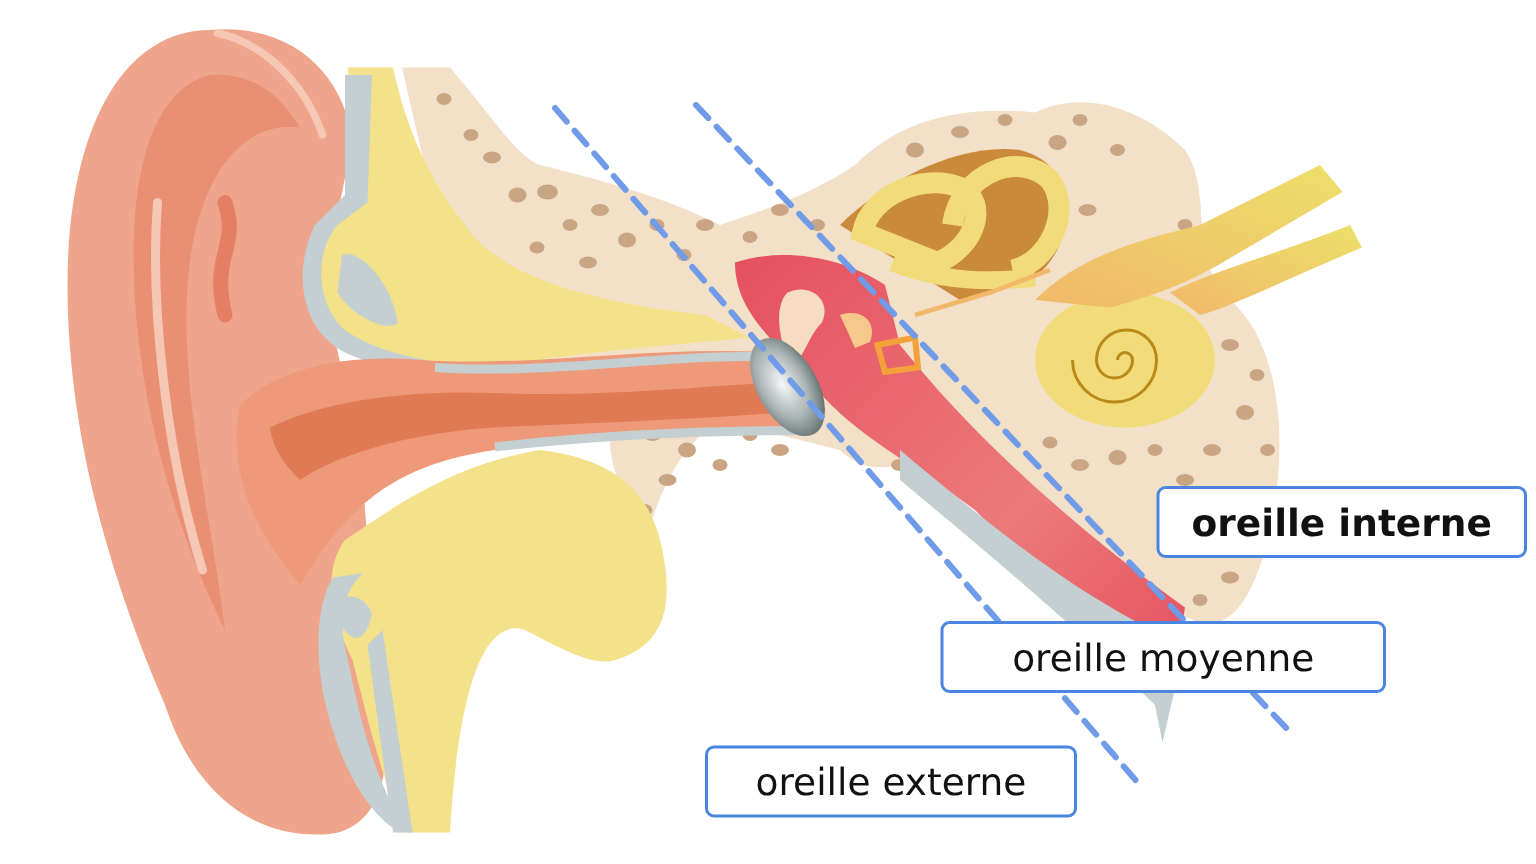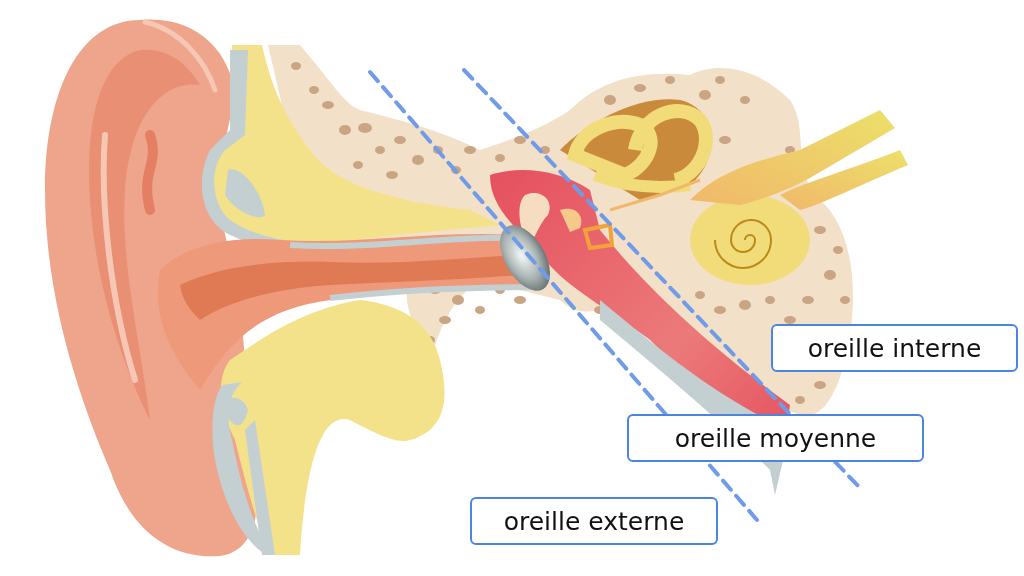--- a/index.html
+++ b/index.html
@@ -10,21 +10,21 @@
       background: #ffffff;
       border: 2.5px solid #4a86e0;
       border-radius: 6px;
       box-sizing: border-box;
       color: #111;
       font-family: "DejaVu Sans", sans-serif;
       font-size: 25px;
       display: flex; align-items: center; justify-content: center;
       white-space: nowrap;
     }
-    #lbl-interne { left: 771px; top: 324px; width: 247px; height: 48px; }
+    #lbl-interne { left: 771px; top: 324px; width: 247px; height: 48px; font-weight: bold; }
     #lbl-moyenne { left: 627px; top: 414px; width: 297px; height: 48px; }
     #lbl-externe { left: 470px; top: 497px; width: 248px; height: 48px; }
   </style>
 </head>
 <body>
 
 <svg id="diagram" viewBox="0 0 1024 576" xmlns="http://www.w3.org/2000/svg">
   <defs>
     <radialGradient id="drum" cx="0.45" cy="0.45" r="0.6">
       <stop offset="0" stop-color="#f4f7f7"></stop>

